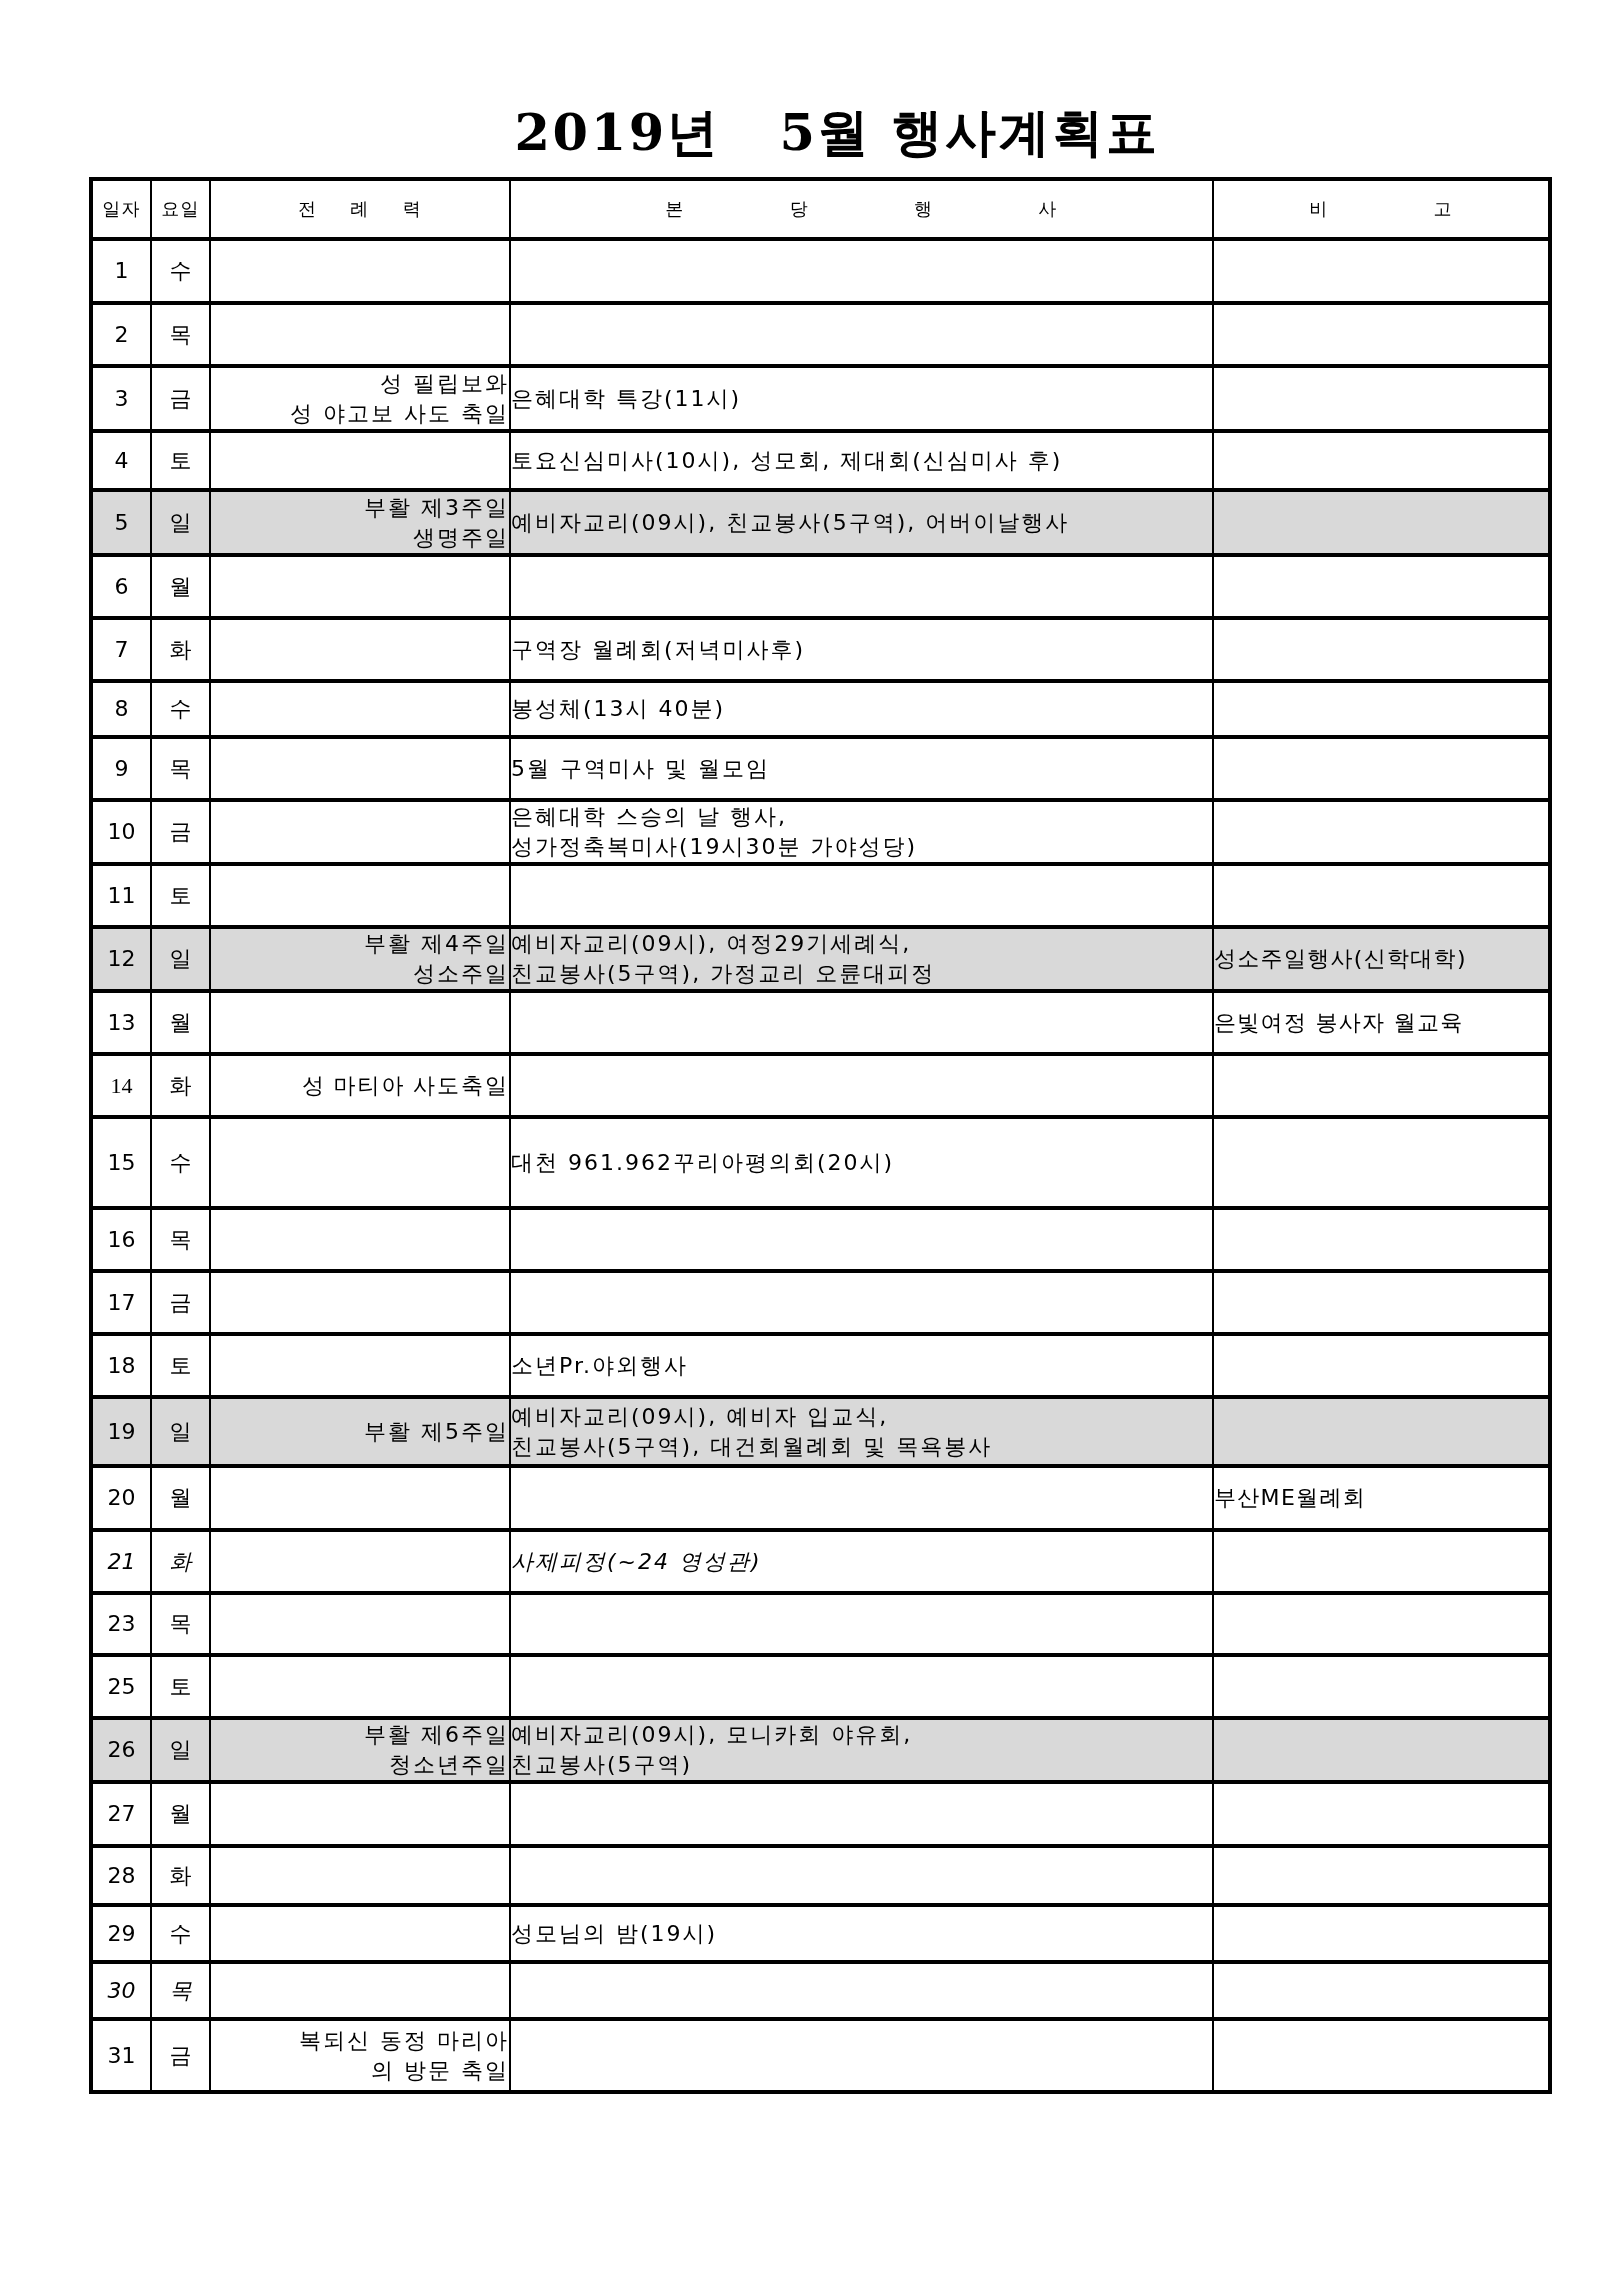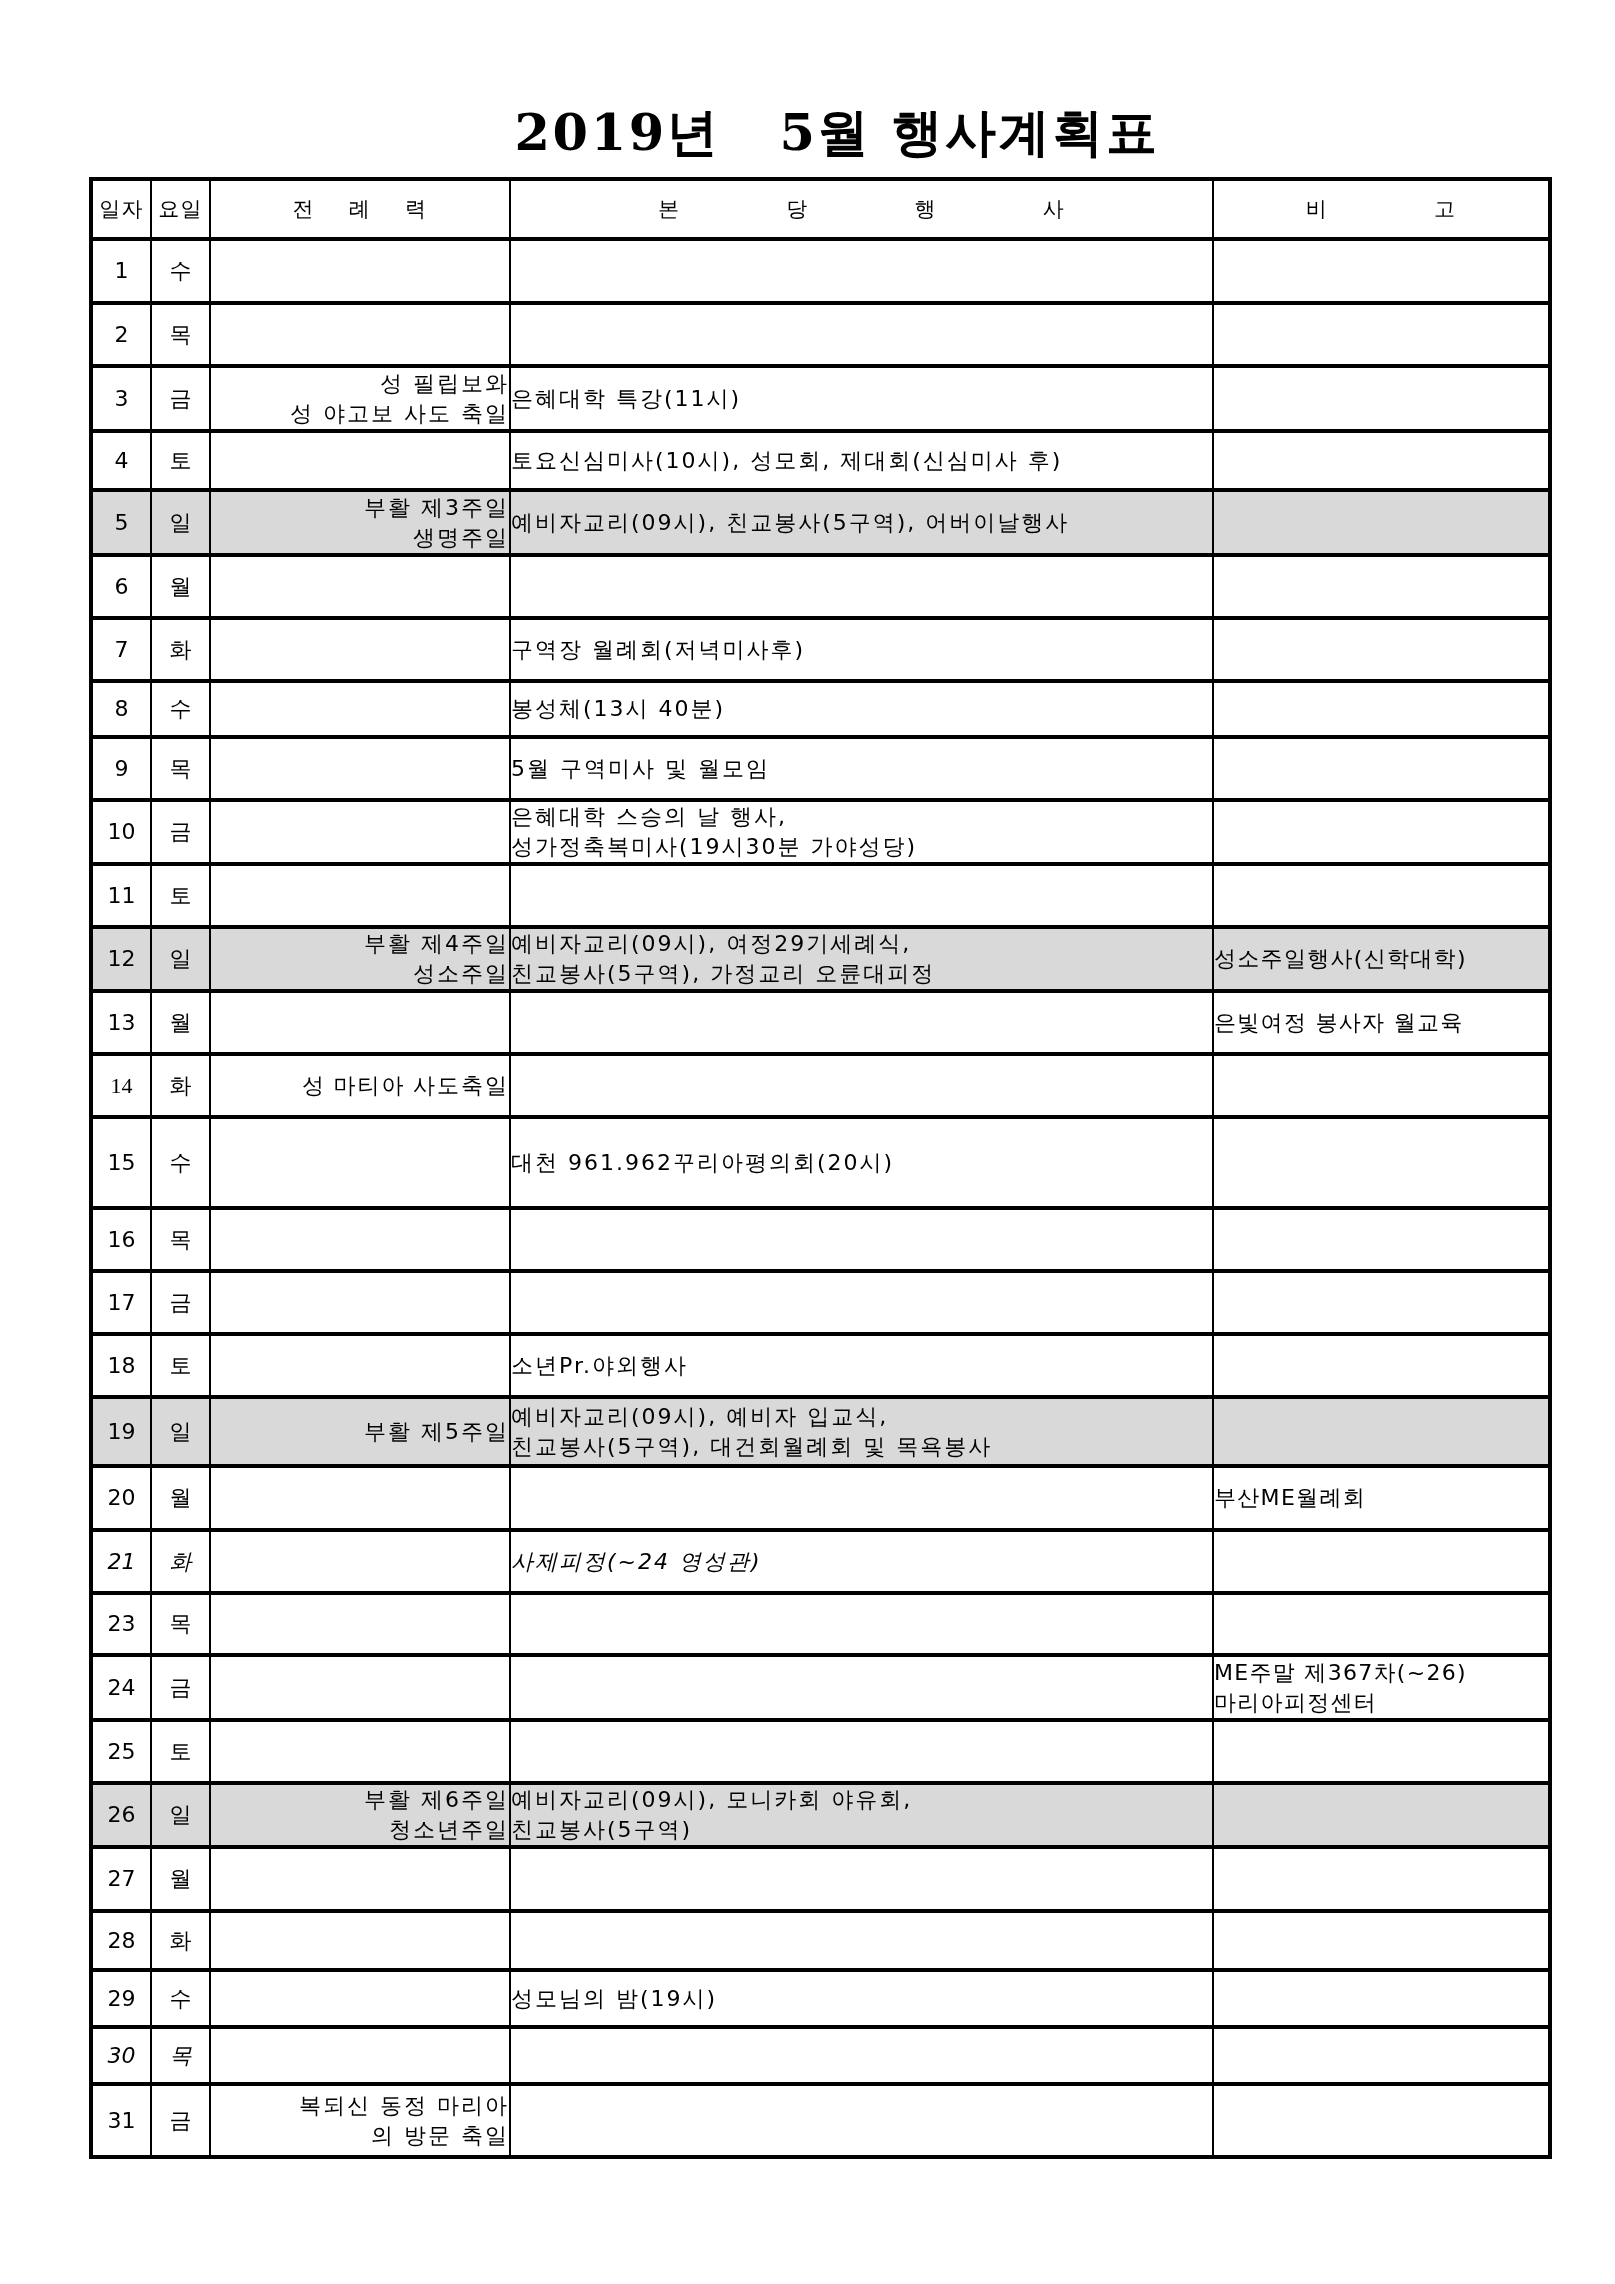--- a/index.html
+++ b/index.html
@@ -25,21 +25,21 @@
     table.sched col.c-lit { width: 300px; }
     table.sched col.c-event { width: 703px; }
     table.sched col.c-note { width: 337px; }
     table.sched th, table.sched td {
       border-left: 2.6px solid #000; border-right: 2.6px solid #000;
       border-top: 4.6px solid #000; border-bottom: 4.6px solid #000;
       padding: 0; vertical-align: middle; overflow: hidden;
       font-size: 22px; line-height: 30px;
     }
     table.sched th {
-      font-weight: normal; font-size: 21px; height: 56px; letter-spacing: 1.3px;
+      font-weight: normal; font-size: 18px; height: 56px; letter-spacing: 1.3px;
     }
     th.h-spread { word-spacing: 26px; }
     th.h-event { word-spacing: 98px; }
     th.h-note { word-spacing: 98px; }
     td.date, td.dow { text-align: center; font-size: 22px; }
     td.lit { padding-left: 37px; letter-spacing: 2px; text-align: right; }
     td.event { padding-left: 37px; letter-spacing: 2px; text-align: left; }
     td.note { padding-left: 5.2px; letter-spacing: 1.3px; text-align: left; }
     tr.shaded td { background: #d9d9d9; }
     .line { display: block; white-space: nowrap; }
@@ -260,30 +260,20 @@
         </td>
         <td class="note"></td>
       </tr>
       <tr style="height: 62px;">
         <td class="date">23</td>
         <td class="dow">목</td>
         <td class="lit"></td>
         <td class="event"></td>
         <td class="note"></td>
       </tr>
-      <tr style="height: 65px;">
-        <td class="date">24</td>
-        <td class="dow">금</td>
-        <td class="lit"></td>
-        <td class="event"></td>
-        <td class="note">
-          <span class="line">ME주말 제367차(~26)</span>
-          <span class="line">마리아피정센터</span>
-        </td>
-      </tr>
       <tr style="height: 63px;">
         <td class="date">25</td>
         <td class="dow">토</td>
         <td class="lit"></td>
         <td class="event"></td>
         <td class="note"></td>
       </tr>
       <tr class="shaded" style="height: 63px;">
         <td class="date">26</td>
         <td class="dow">일</td>

